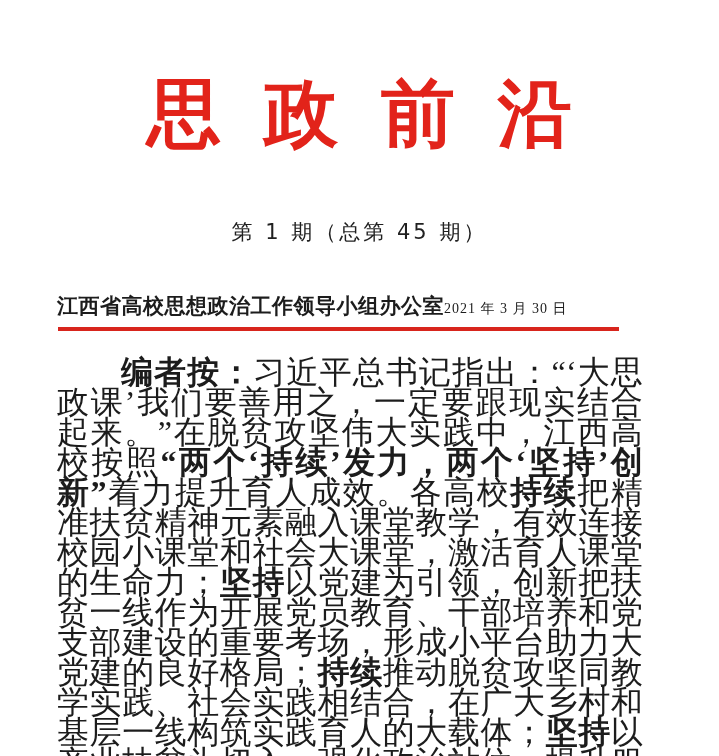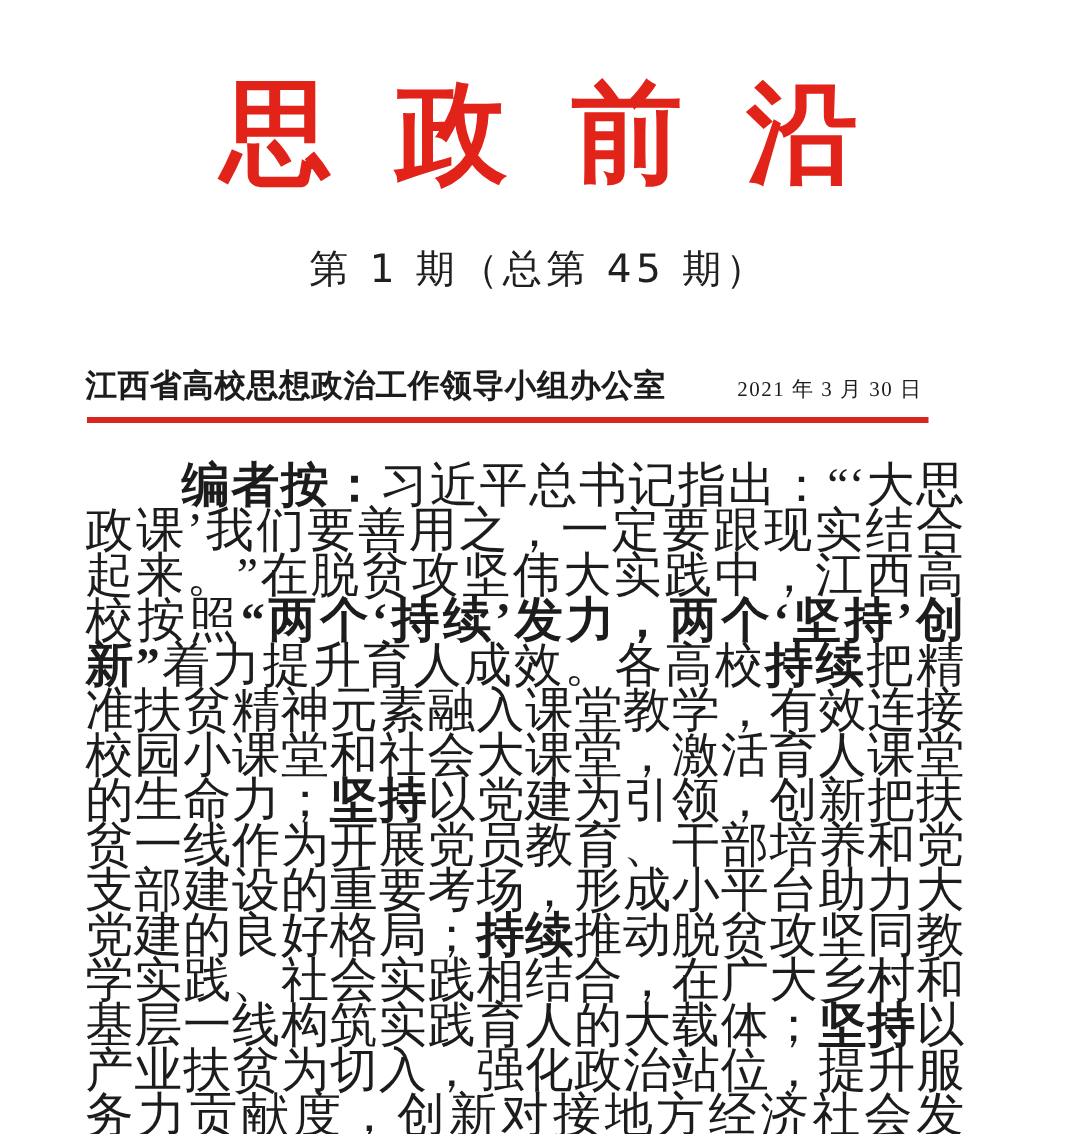--- a/index.html
+++ b/index.html
@@ -7,48 +7,48 @@
     --rule-red:#d8251d;
     --ink:#1c1c1c;
   }
   html,body{margin:0;padding:0;background:#ffffff;}
   .page{
     position:relative;
     width:719px;height:756px;
     background:#ffffff;
     overflow:hidden;
     box-sizing:border-box;
-    padding-top:44px;
+    padding-top:68px;
     color:var(--ink);
     font-family:"Liberation Serif","DejaVu Serif",serif;
   }
   .masthead{
     margin:0;
     text-align:center;
     font-family:"DejaVu Serif","Liberation Serif",serif;
     font-weight:900;
     font-size:74px;
     line-height:1.22;
     color:var(--title-red);
     letter-spacing:0.58em;
     text-indent:0.58em;
     white-space:nowrap;
   }
   .issue{
-    margin-top:28px;
+    margin-top:60px;
     text-align:center;
     font-family:"DejaVu Sans","Liberation Sans",sans-serif;
-    font-size:26px;
+    font-size:21px;
     letter-spacing:3px;
     color:#202020;
   }
   .pub-row{
     margin:46px 104px 0 57px;
     display:flex;
-    justify-content:space-between;
+    justify-content:flex-start;
     align-items:baseline;
     white-space:nowrap;
   }
   .publisher{
     font-size:21px;
     font-weight:bold;
     letter-spacing:0.5px;
   }
   .date{
     font-size:14px;

